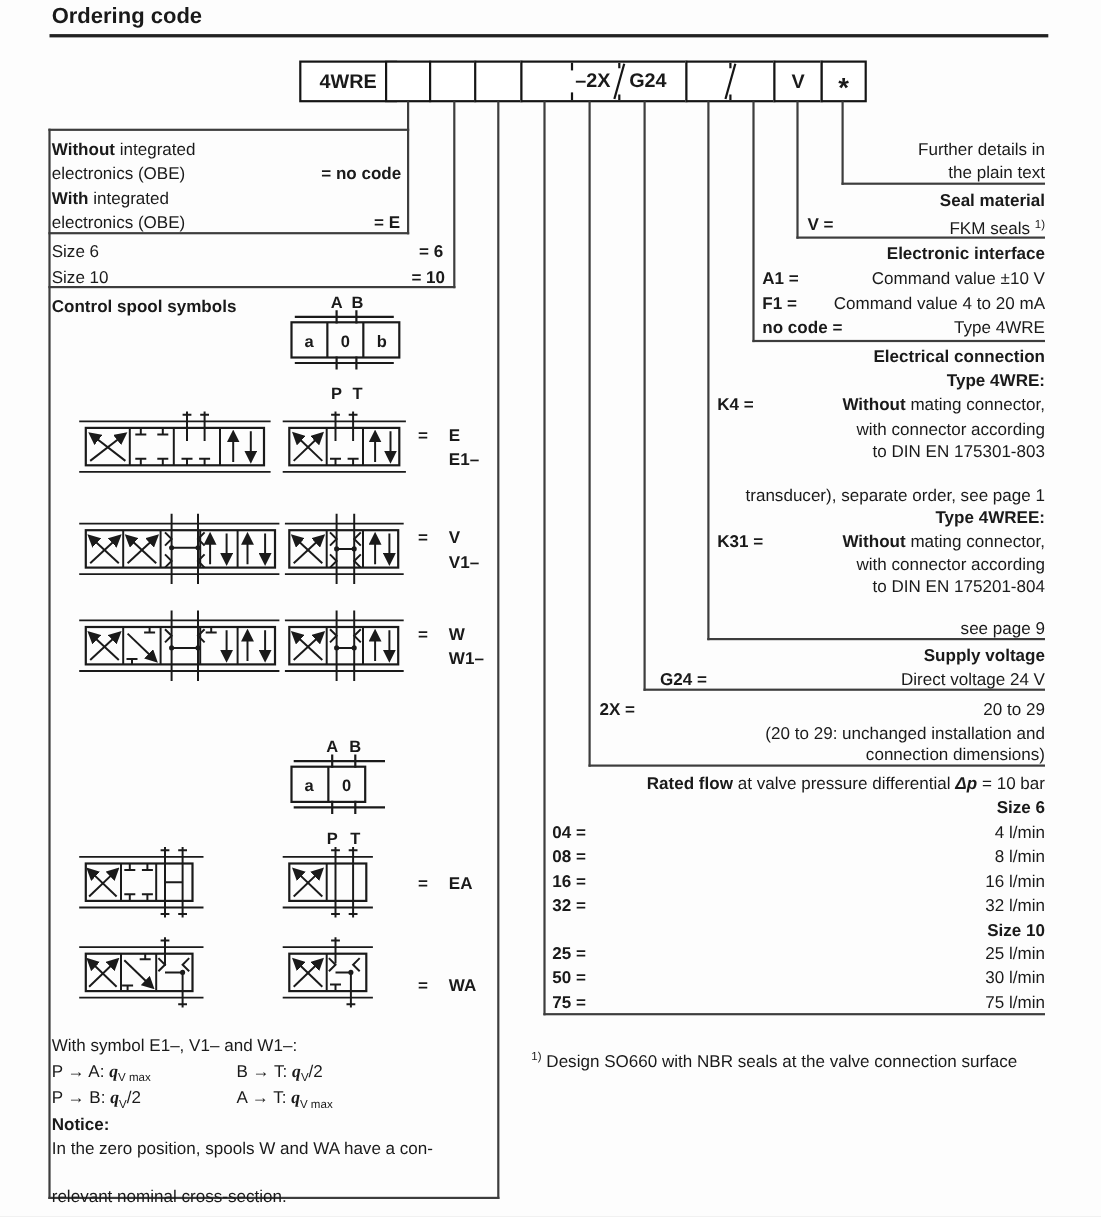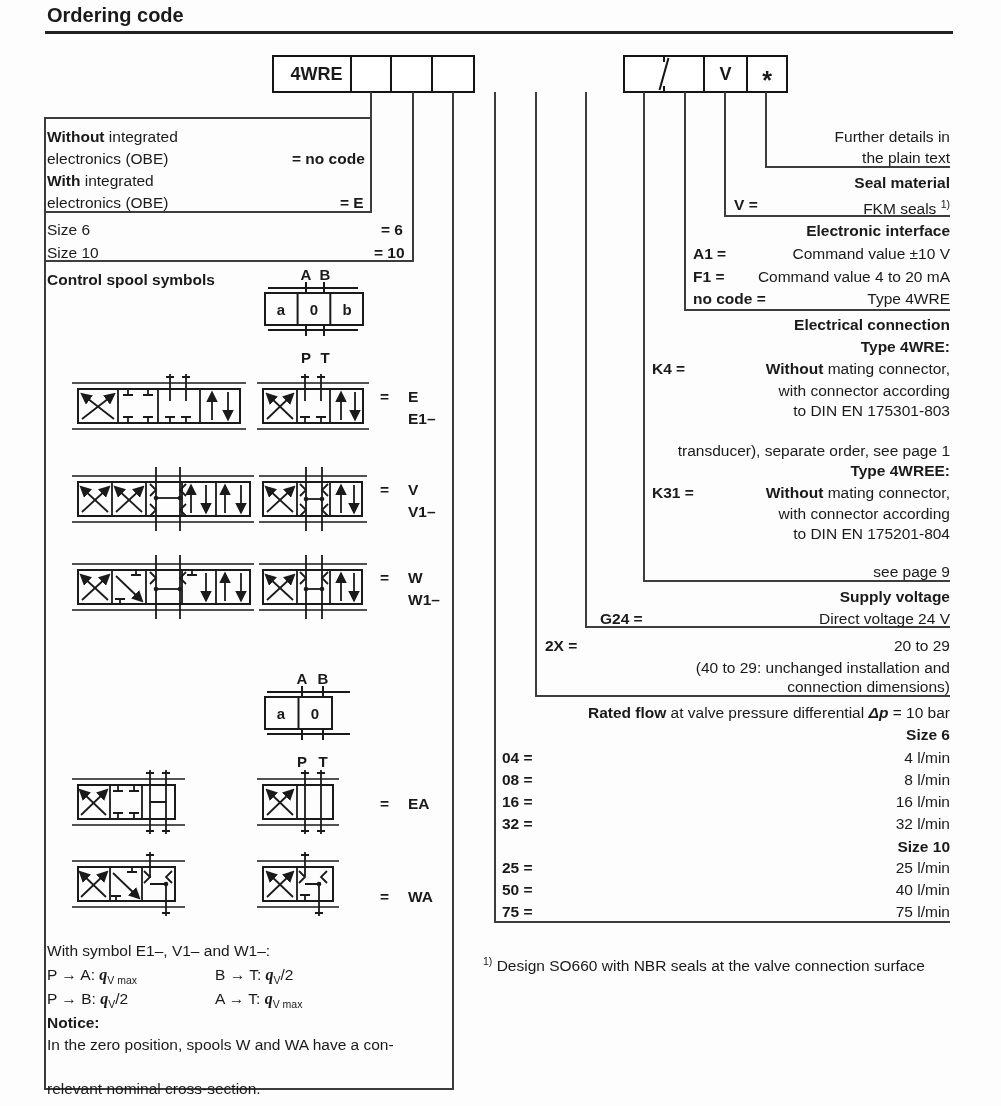--- a/index.html
+++ b/index.html
@@ -42,20 +42,31 @@
       </defs>
   </svg>
 
   <div class="t b" style="left:47px;top:5px;font-size:20px">Ordering code</div>
   <div class="rule" style="left:45px;top:31px;width:908px"></div>
 
   <div class="box" style="left:272px;width:89px">4WRE</div>
   <div class="box" style="left:350px;width:42px"></div>
   <div class="box" style="left:390px;width:43px"></div>
   <div class="box" style="left:431px;width:44px"></div>
+  <div class="box rel" style="left:473px;width:152px">
+    <span class="dash" style="left:44px;top:0"></span>
+    <span class="dash" style="left:44px;bottom:0"></span>
+    <span class="cbx-t" style="left:48px">–2X</span>
+    <svg class="slashsvg" style="left:80px" width="16" height="34" viewBox="0 0 16 34">
+      <line x1="12.5" y1="1" x2="3.5" y2="33" stroke="#151515" stroke-width="2"></line>
+      <line x1="8" y1="0" x2="8" y2="5" stroke="#151515" stroke-width="2"></line>
+      <line x1="8" y1="29" x2="8" y2="34" stroke="#151515" stroke-width="2"></line>
+    </svg>
+    <span class="cbx-t" style="left:97px">G24</span>
+  </div>
   <div class="box" style="left:623px;width:82px">
     <svg width="16" height="34" viewBox="0 0 16 34">
       <line x1="12.5" y1="1" x2="3.5" y2="33" stroke="#151515" stroke-width="2"></line>
       <line x1="8" y1="0" x2="8" y2="5" stroke="#151515" stroke-width="2"></line>
       <line x1="8" y1="29" x2="8" y2="34" stroke="#151515" stroke-width="2"></line>
     </svg>
   </div>
   <div class="box" style="left:703px;width:45px">V</div>
   <div class="box" style="left:746px;width:42px">
     <span class="star-glyph">*</span>
@@ -330,36 +341,36 @@
   <div class="t rt" style="top:503px">with connector according</div>
   <div class="t rt" style="top:523px">to DIN EN 175201-804</div>
   <div class="t rt" style="top:561px">see page 9</div>
 
   <div class="t b rt" style="top:586px">Supply voltage</div>
   <div class="t b" style="left:600px;top:608px">G24 =</div>
   <div class="t rt" style="top:608px">Direct voltage 24 V</div>
 
   <div class="t b" style="left:545px;top:635px">2X =</div>
   <div class="t rt" style="top:635px">20 to 29</div>
-  <div class="t rt" style="top:657px">(40 to 29: unchanged installation and</div>
+  <div class="t rt" style="top:657px">(20 to 29: unchanged installation and</div>
   <div class="t rt" style="top:676px">connection dimensions)</div>
 
   <div class="t rt" style="top:702px"><span class="b">Rated flow</span><span> at valve pressure differential </span><span class="dp">Δp</span><span> = 10 bar</span></div>
   <div class="t b rt" style="top:724px">Size 6</div>
   <div class="t b" style="left:502px;top:747px">04 =</div>
   <div class="t rt" style="top:747px">4 l/min</div>
   <div class="t b" style="left:502px;top:769px">08 =</div>
   <div class="t rt" style="top:769px">8 l/min</div>
   <div class="t b" style="left:502px;top:791px">16 =</div>
   <div class="t rt" style="top:791px">16 l/min</div>
   <div class="t b" style="left:502px;top:813px">32 =</div>
   <div class="t rt" style="top:813px">32 l/min</div>
   <div class="t b rt" style="top:836px">Size 10</div>
   <div class="t b" style="left:502px;top:857px">25 =</div>
   <div class="t rt" style="top:857px">25 l/min</div>
   <div class="t b" style="left:502px;top:879px">50 =</div>
-  <div class="t rt" style="top:879px">40 l/min</div>
+  <div class="t rt" style="top:879px">30 l/min</div>
   <div class="t b" style="left:502px;top:901px">75 =</div>
   <div class="t rt" style="top:901px">75 l/min</div>
 
   <div class="t" style="left:483px;top:951px"><span class="sp">1)</span>&nbsp;<span>Design SO660 with NBR seals at the valve connection surface</span></div>
 
 </div>
 
 </body></html>

